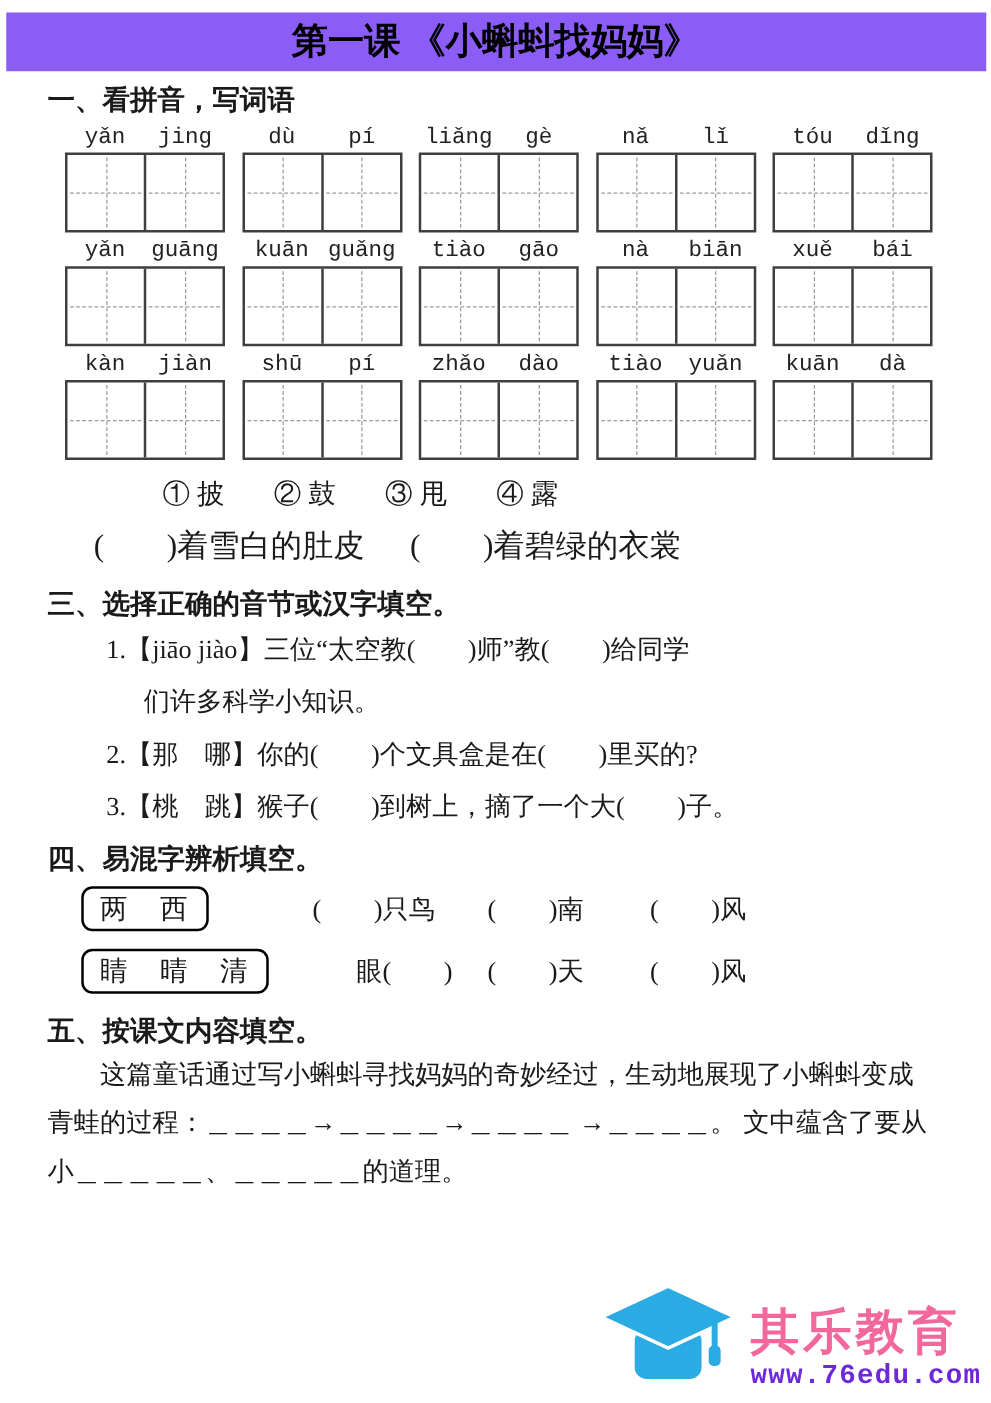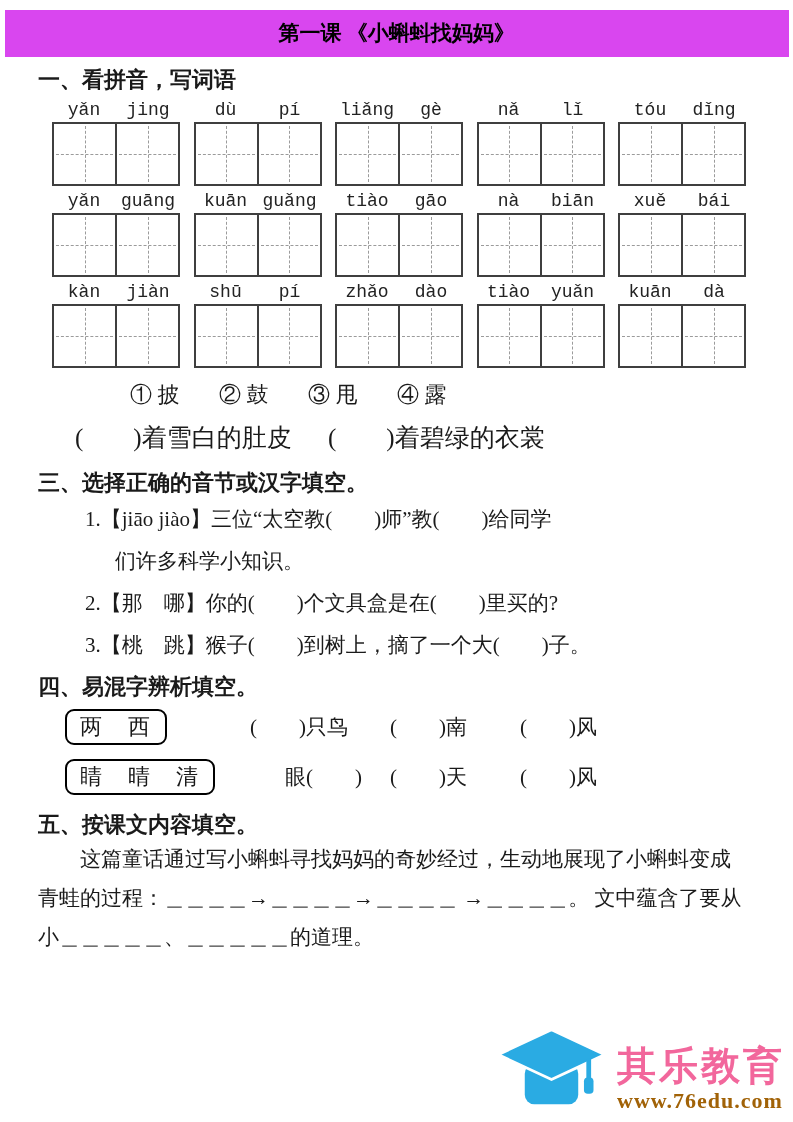--- a/index.html
+++ b/index.html
@@ -8,21 +8,21 @@
     position:relative; width:793px; height:1122px; background:#ffffff;
     overflow:hidden; color:#1a1a1a;
     font-family:"Liberation Serif","DejaVu Serif",serif;
   }
   .title {
     padding-top:32px; text-align:center; font-size:42px; font-weight:bold;
     letter-spacing:2px; color:#000;
   }
   .banner {
     margin:10px auto 0; width:784px; height:47px; line-height:47px;
-    background:#d946ef; text-align:center; font-size:21px; font-weight:bold; color:#000;
+    background:#8b5cf6; text-align:center; font-size:29px; font-weight:bold; color:#000;
   }
   .content { padding:0 38px; }
   .sec-h { margin-top:8px; font-size:22px; font-weight:bold; line-height:30px; }
 
   
   .prow { display:flex; justify-content:space-between; width:694px; margin:5px 0 0 14px; }
   .pgroup { width:128px; }
   .plabels { display:flex; margin-bottom:2px; font-family:Liberation Mono, monospace; font-size:18px; color:#222; }
   .plabels span { flex:1; text-align:center; white-space:nowrap; }
   .pgrid { display:flex; width:128px; height:64px; border:2px solid #3f3f3f; background:#fff; }
@@ -55,22 +55,22 @@
   .s5line.indent { text-indent:2em; }
 
   
   .logo { position:absolute; right:8px; bottom:8px; display:flex; align-items:flex-end; gap:8px; }
   .logo-text { display:flex; flex-direction:column; }
   .brand {
     font-family:"Liberation Sans","DejaVu Sans",sans-serif; font-weight:800;
     font-size:39px; color:#f2679c; letter-spacing:3px; line-height:44px;
   }
   .url {
-    font-family:Liberation Serif, serif; font-weight:bold;
-    font-size:22px; color:#a16207; letter-spacing:1px; line-height:26px;
+    font-family:Liberation Mono, monospace; font-weight:bold;
+    font-size:22px; color:#6d28d9; letter-spacing:1px; line-height:26px;
   }
 </style>
 </head>
 <body>
 
 <div class="page">
 
 
   <div class="banner">第一课 《小蝌蚪找妈妈》</div>
 

